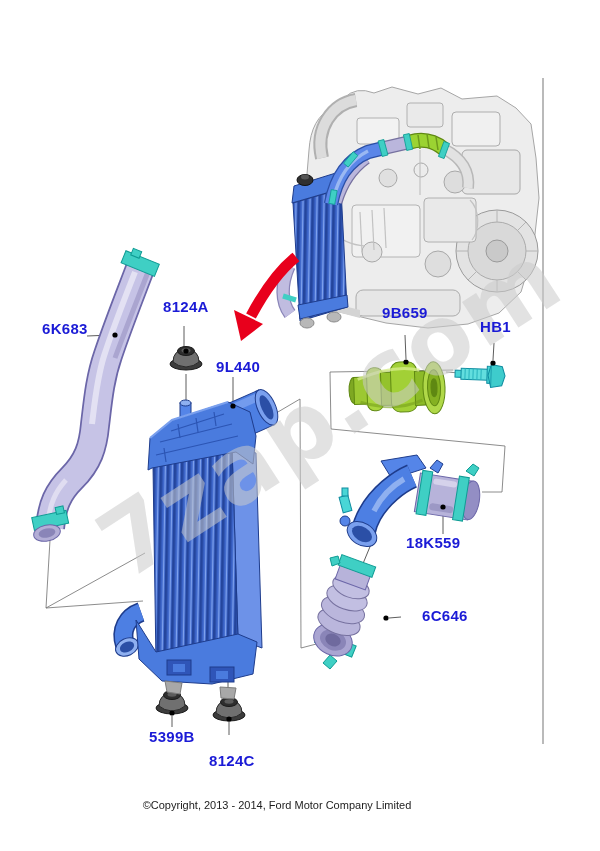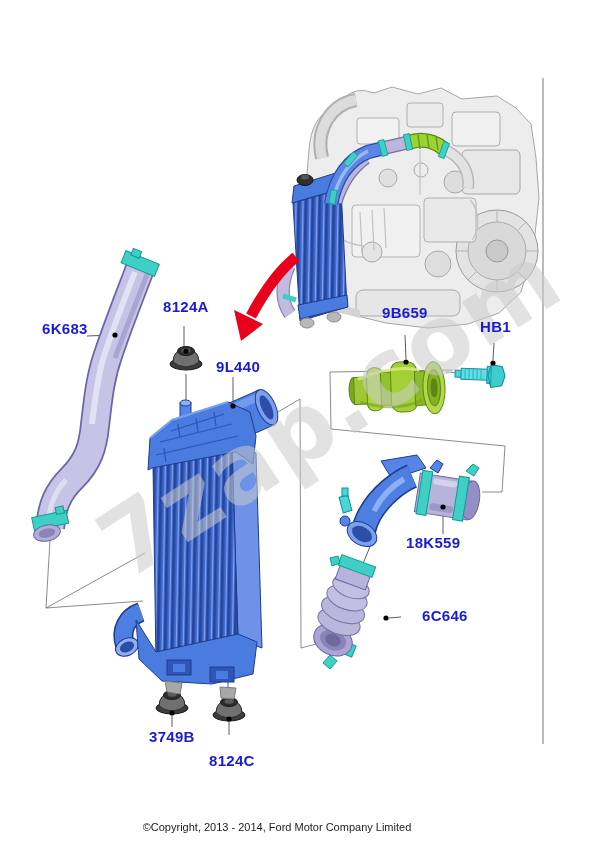--- a/index.html
+++ b/index.html
@@ -8,21 +8,21 @@
   #art{position:absolute;left:0;top:0;z-index:1;}
   .watermark{position:absolute;left:105px;top:500px;height:95px;line-height:95px;
              transform:rotate(-33deg);transform-origin:0 50%;
              font:bold 95px "DejaVu Sans",sans-serif;letter-spacing:2px;
              color:rgba(203,203,203,0.55);z-index:2;white-space:nowrap;pointer-events:none;}
   .callout{position:absolute;z-index:3;font:bold 15px "Liberation Sans",sans-serif;
            color:#1a1ad6;letter-spacing:.3px;white-space:nowrap;cursor:pointer;}
   .docinfo{position:absolute;z-index:3;left:442px;top:749px;width:132px;text-align:center;
            font:11.5px "Liberation Sans",sans-serif;color:#1c1c1c;line-height:13.5px;}
   .copyright{position:absolute;z-index:3;left:77px;top:799px;width:400px;text-align:center;
-           font:11px "Liberation Sans",sans-serif;color:#1c1c1c;margin-top:22px;}
+           font:11px "Liberation Sans",sans-serif;color:#1c1c1c;}
 </style>
 </head>
 <body>
 
 <div id="page">
 
 <svg id="art" width="600" height="851" viewBox="0 0 600 851">
   <defs>
     <pattern id="fins" width="7" height="8" patternUnits="userSpaceOnUse" patternTransform="rotate(1)">
       <rect width="7" height="8" fill="#3a63c8"></rect>
@@ -270,19 +270,19 @@
 
   <div class="watermark">7zap.com</div>
 
   <div class="callout" style="left:42px;top:320px">6K683</div>
   <div class="callout" style="left:163px;top:298px">8124A</div>
   <div class="callout" style="left:216px;top:358px">9L440</div>
   <div class="callout" style="left:382px;top:304px">9B659</div>
   <div class="callout" style="left:480px;top:318px">HB1</div>
   <div class="callout" style="left:406px;top:534px">18K559</div>
   <div class="callout" style="left:422px;top:607px">6C646</div>
-  <div class="callout" style="left:149px;top:728px">3749B</div>
+  <div class="callout" style="left:149px;top:728px">5399B</div>
   <div class="callout" style="left:209px;top:752px">8124C</div>
 
 
   <div class="copyright">©Copyright, 2013 - 2014, Ford Motor Company Limited</div>
 
 </div>
 
 </body></html>

